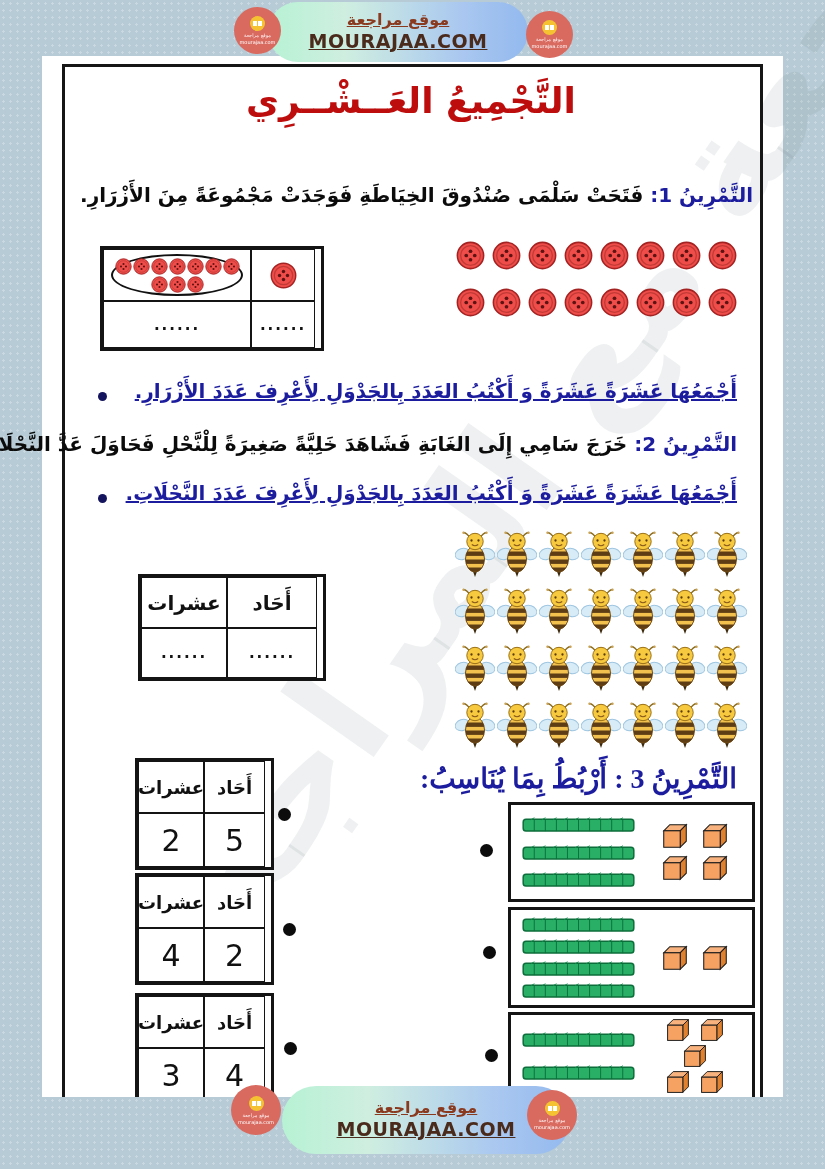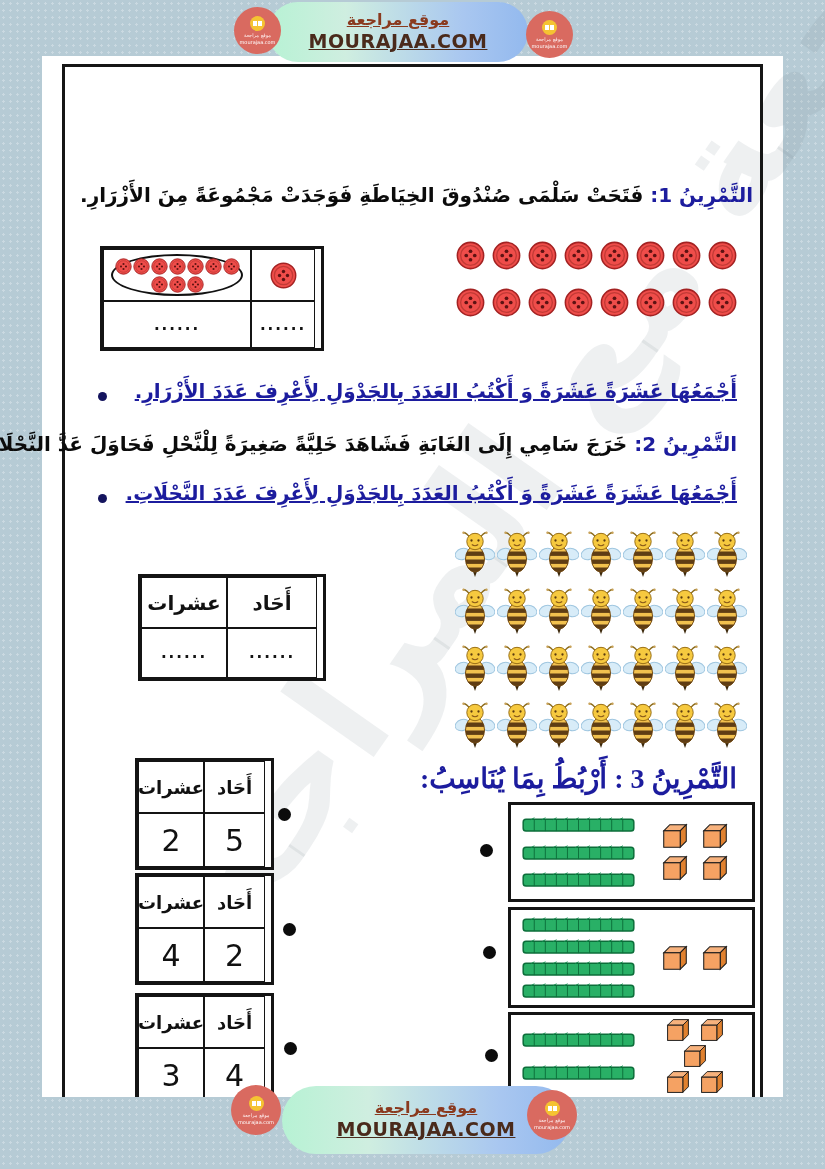--- a/index.html
+++ b/index.html
@@ -164,20 +164,21 @@
     <span class="book"></span>
     <span class="t1">موقع مراجعة</span>
     <span class="t2">mourajaa.com</span>
   </div>
   <div class="logo logo-tr">
     <span class="book"></span>
     <span class="t1">موقع مراجعة</span>
     <span class="t2">mourajaa.com</span>
   </div>
 
+  <div class="title">التَّجْمِيعُ العَــشْــرِي</div>
 
   <div class="rtl-line ex1-line">
     <span class="lbl">التَّمْرِينُ 1:</span>
     <span>فَتَحَتْ سَلْمَى صُنْدُوقَ الخِيَاطَةِ فَوَجَدَتْ مَجْمُوعَةً مِنَ الأَزْرَارِ.</span>
   </div>
 
   <div class="tbl ex1-table">
     <div class="cell">
       <div class="ellipse">
           <svg>

